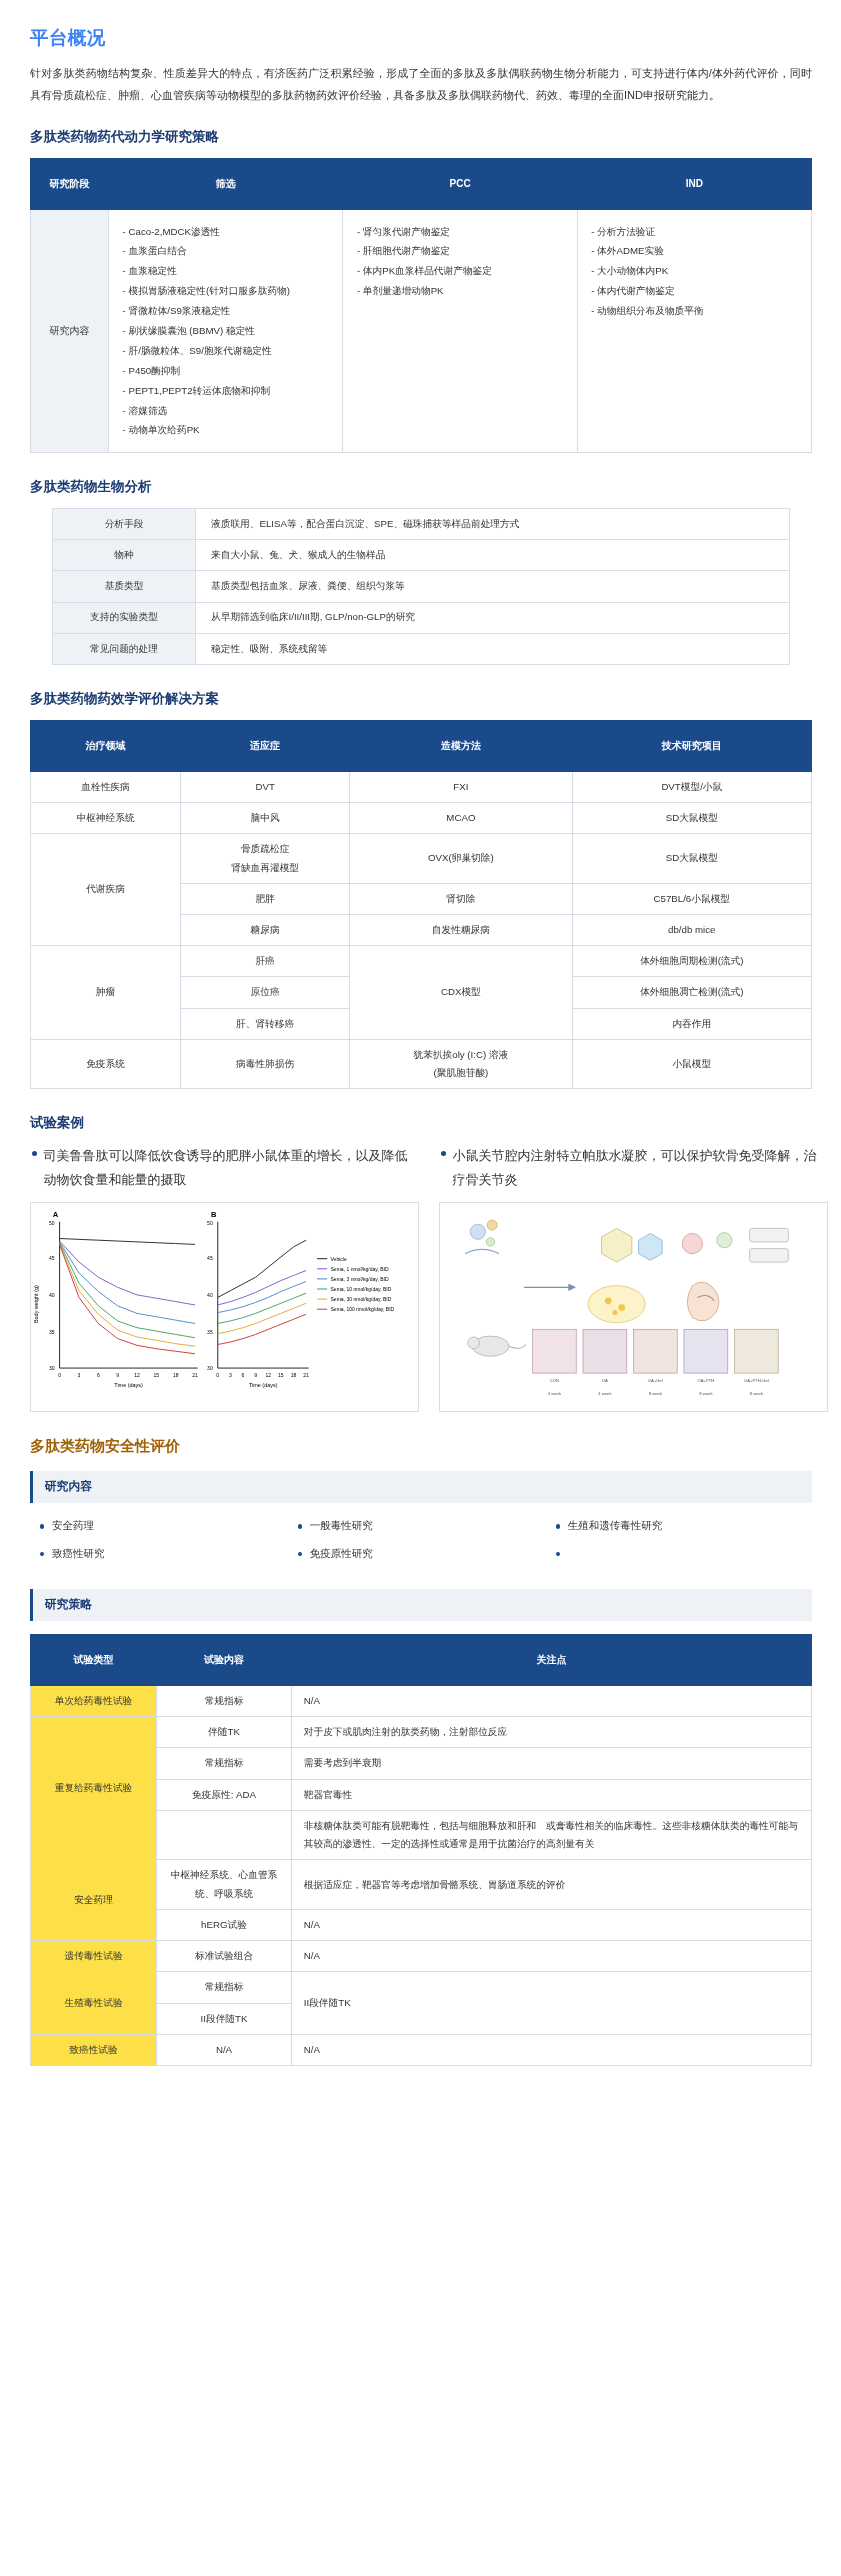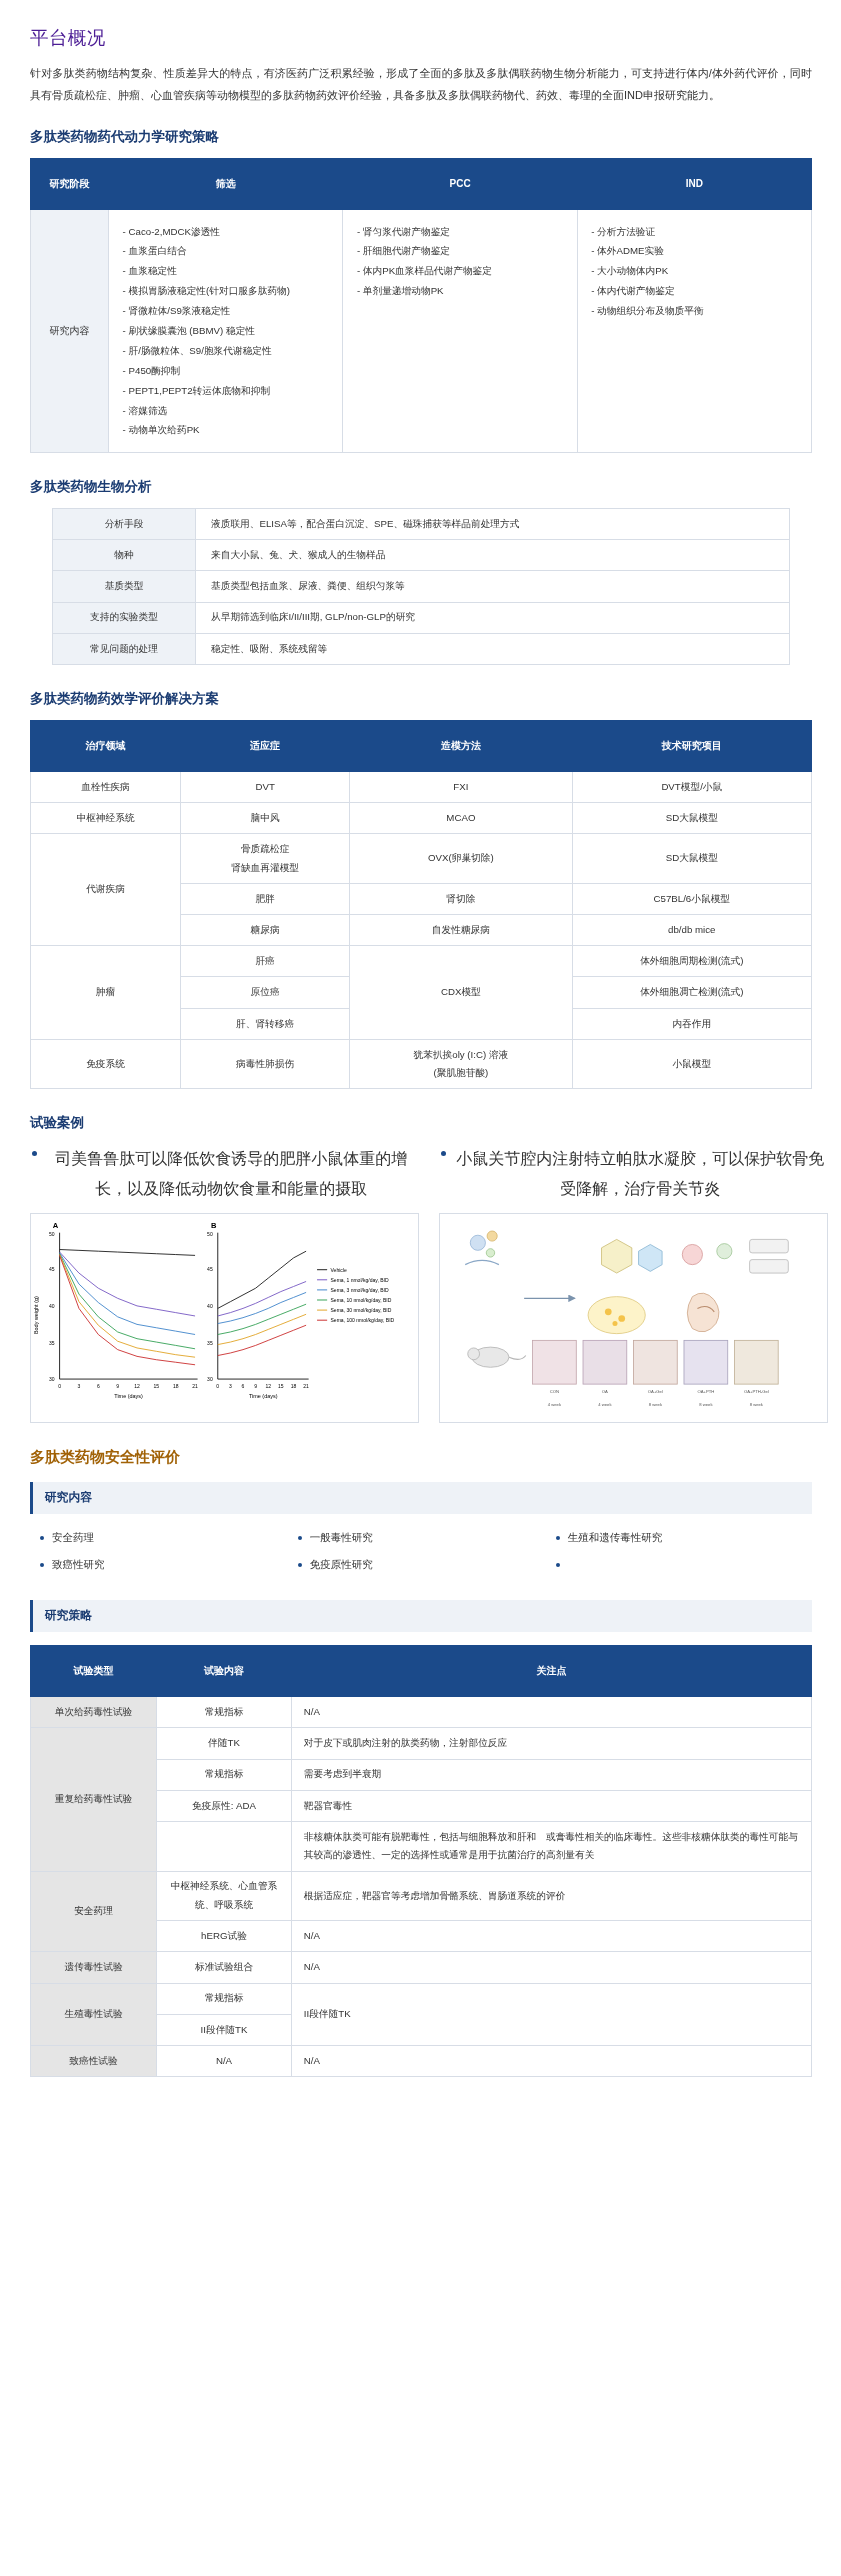--- a/index.html
+++ b/index.html
@@ -14,22 +14,22 @@
     min-height: 2576px;
     margin: 0 auto;
     position: relative;
     background: #ffffff;
   }
   .inner {
     padding: 18.5px 30px 25px 30px;
   }
   h1.page-title {
     font-size: 18.5px;
-    font-weight: normal;
-    color: #4c1d95;
+    font-weight: bold;
+    color: #3b82f6;
     margin: 6.7px 0 11.8px 0;
     letter-spacing: 0.4px;
   }
   p.intro {
     font-size: 11px;
     line-height: 2.0;
     color: #333;
     margin: 0 0 22px 0;
     text-align: justify;
   }
@@ -90,27 +90,26 @@
   }
   table.bio td.v { padding-left: 15px; }
 
   
   table.eff td { text-align: center; }
 
   
   .case-wrap { display: flex; gap: 20px; }
   .case-col { flex: 1; }
   .case-head {
-    font-size: 16px;
+    font-size: 13px;
     line-height: 1.85;
     color: #333;
     margin-bottom: 10px;
     position: relative;
     padding-left: 13.5px;
-    text-align: center;
   }
   .case-head::before {
     content: "";
     position: absolute;
     left: 1.7px; top: 6.7px;
     width: 5px; height: 5px;
     border-radius: 50%;
     background: #1b4a8a;
   }
   .fig {
@@ -145,21 +144,21 @@
   .rc-item::before {
     content: "";
     position: absolute;
     left: 1.7px; top: 5px;
     width: 4.2px; height: 4.2px;
     border-radius: 50%;
     background: #1b4a8a;
   }
 
   
-  table.saf td.c1 { width: 126px; text-align: center; background:#e5e5e5;margin-left:40px; }
+  table.saf td.c1 { width: 126px; text-align: center; background:#fde047;margin-left:40px; }
   table.saf td.c2 { width: 135px; text-align: center; }
   table.saf td.c3 { padding-left: 11.8px; }
 </style>
 </head>
 <body>
 
 <div class="page">
  <div class="inner">
 
   <h1 class="page-title">平台概况</h1>

